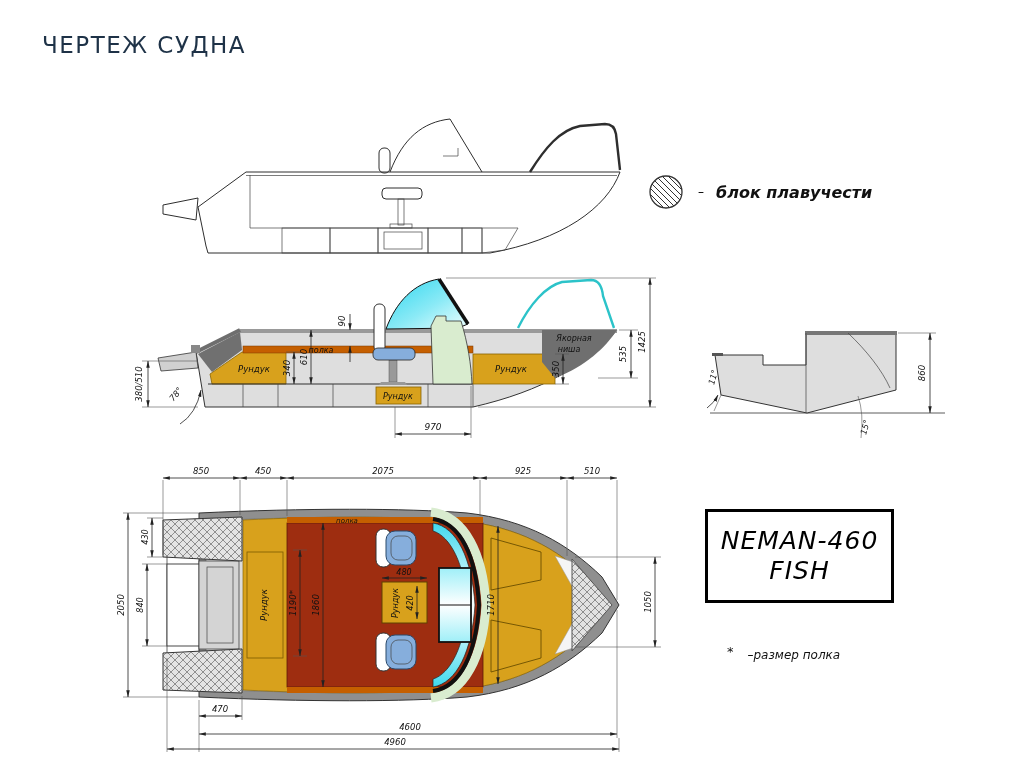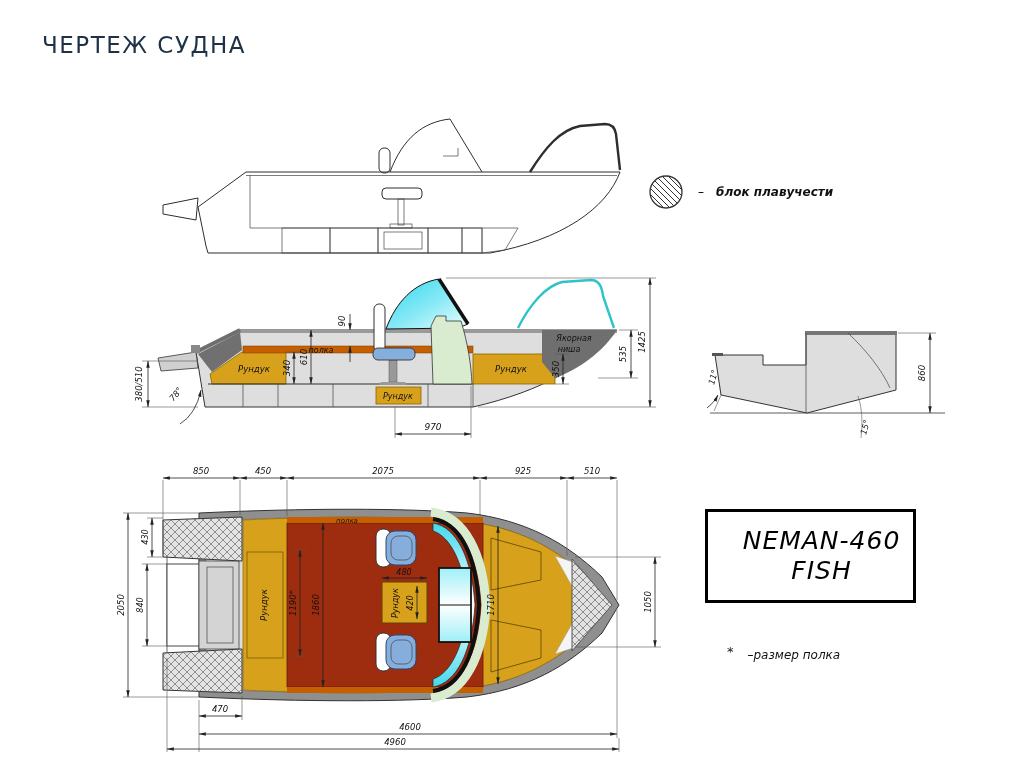--- a/index.html
+++ b/index.html
@@ -2,24 +2,24 @@
 <html><head>
 <meta charset="utf-8">
 <style>
   html,body{margin:0;padding:0;background:#fff;}
   .canvas{position:relative;width:1019px;height:767px;background:#fff;overflow:hidden;
           font-family:"DejaVu Sans",sans-serif;}
   .page-title{position:absolute;left:30px;top:20px;margin:12px;font-size:23px;font-weight:400;
               color:#1e3247;letter-spacing:1.5px;font-family:"DejaVu Sans",sans-serif;}
   .legend{position:absolute;left:646px;top:172px;display:flex;align-items:center;gap:12px;}
   .legend .dash{font-style:italic;font-size:12px;color:#111;}
-  .legend .lbl{font-style:italic;font-size:12px;font-weight:600;color:#111;text-align:center;}
+  .legend .lbl{font-style:italic;font-size:16px;font-weight:600;color:#111;text-align:center;}
   .plate{position:absolute;left:705px;top:509px;width:183px;height:88px;border:3px solid #000;
          display:flex;flex-direction:column;align-items:center;justify-content:center;
-         font-style:italic;font-size:25px;color:#000;letter-spacing:1px;line-height:1.2;padding-left:22px;}
+         font-style:italic;font-size:25px;color:#000;letter-spacing:1px;line-height:1.2;}
   .fnote{position:absolute;left:727px;top:648px;display:flex;gap:14px;align-items:flex-start;
          font-style:italic;font-size:12px;color:#111;}
   .fnote .star{font-size:13px;position:relative;top:-4px;font-style:normal;}
   svg.view{position:absolute;}
   .s1{left:160px;top:108px;}
   .s2{left:128px;top:266px;}
   .s3{left:690px;top:298px;}
   .s4{left:95px;top:460px;}
   .t{font-family:"DejaVu Sans",sans-serif;font-style:italic;fill:#111;}
   .t7{font-size:7px;} .t8{font-size:8px;} .t85{font-size:8.5px;} .t9{font-size:9px;}

